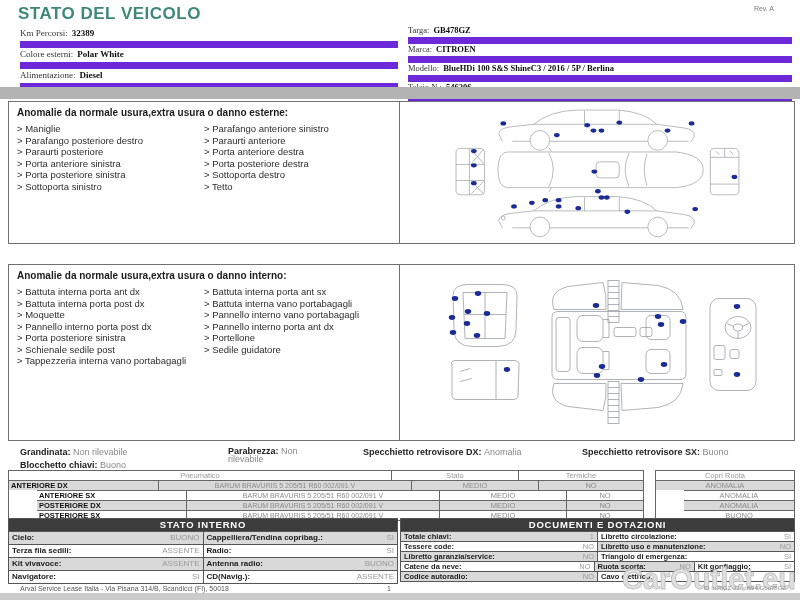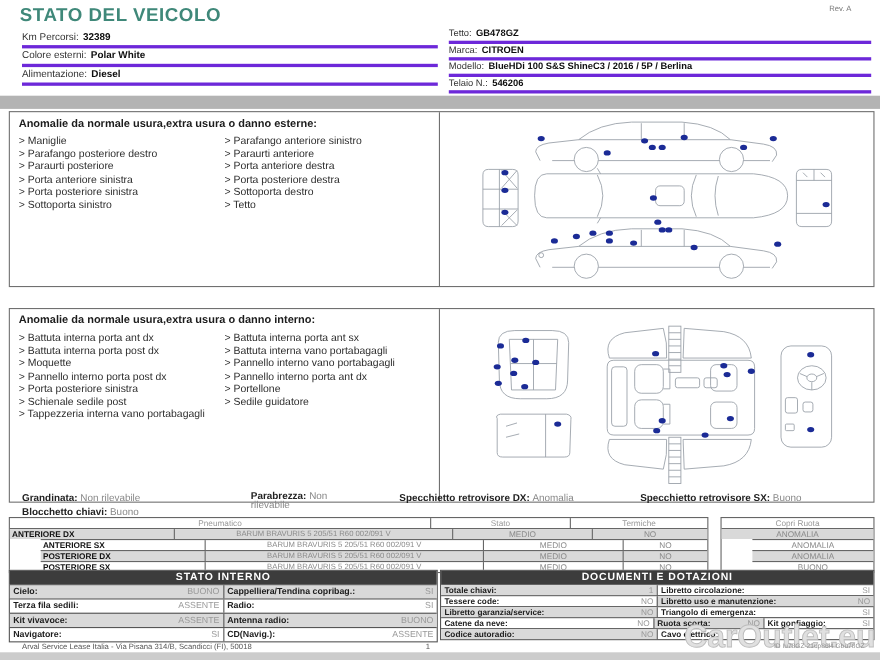--- a/index.html
+++ b/index.html
@@ -4,31 +4,31 @@
 <style>
   html,body{margin:0;padding:0;background:#fff;}
   .page{position:relative;width:800px;height:600px;background:#fff;overflow:hidden;
         font-family:"Liberation Sans",sans-serif;color:#222;}
 
   
   .title{position:absolute;left:18px;top:4px;font-size:17px;font-weight:bold;color:#3F8879;letter-spacing:.5px;}
   .rev{position:absolute;right:26px;top:5px;font-size:7px;color:#777;}
   .hdr-left{position:absolute;left:20px;top:27px;width:378px;}
   .hdr-right{position:absolute;left:408px;top:25px;width:384px;}
-  .hdr-row{display:flex;border-bottom:3px solid #6d28d9;font-size:9px;height:14px;line-height:13px;}
+  .hdr-row{display:flex;border-bottom:7px solid #6d28d9;font-size:9px;height:14px;line-height:13px;font-family:Liberation Serif, serif;}
   .hdr-right .hdr-row{height:12px;line-height:11px;font-size:8.5px;}
   .hlabel{color:#333;white-space:nowrap;}
   .hvalue{font-weight:bold;color:#0e0e0e;margin-left:4px;white-space:nowrap;}
 
   .sep-bar{position:absolute;left:0;top:87px;width:800px;height:12px;background:#b3b3b3;}
 
   
   .section{position:absolute;left:8px;width:787px;border:1px solid #707070;box-sizing:border-box;display:flex;background:#fff;}
-  #sec-ext{top:101px;height:160px;}
-  #sec-int{top:280px;height:177px;}
+  #sec-ext{top:101px;height:143px;}
+  #sec-int{top:264px;height:177px;}
   .sec-left{width:391px;border-right:1px solid #707070;box-sizing:border-box;padding:5px 8px;}
   .sec-right{flex:1;position:relative;}
   .sec-right svg{position:absolute;left:0;top:0;width:100%;height:100%;}
   .sec-heading{font-size:10px;font-weight:bold;color:#1c1c1c;}
   .sec-cols{display:flex;margin-top:5px;}
   .sec-cols ul{margin:0;padding:0;width:50%;}
   .sec-cols li{list-style:none;font-size:9.5px;line-height:11.5px;color:#2d2d2d;}
   .sec-cols li::before{content:"> ";}
 
   
@@ -104,21 +104,21 @@
         <span class="hlabel">Colore esterni:</span>
         <span class="hvalue">Polar White</span>
       </div>
       <div class="hdr-row">
         <span class="hlabel">Alimentazione:</span>
         <span class="hvalue">Diesel</span>
       </div>
     </div>
   <div class="hdr-right" id="hdr-right">
       <div class="hdr-row">
-        <span class="hlabel">Tetto:</span>
+        <span class="hlabel">Targa:</span>
         <span class="hvalue">GB478GZ</span>
       </div>
       <div class="hdr-row">
         <span class="hlabel">Marca:</span>
         <span class="hvalue">CITROEN</span>
       </div>
       <div class="hdr-row">
         <span class="hlabel">Modello:</span>
         <span class="hvalue">BlueHDi 100 S&amp;S ShineC3 / 2016 / 5P / Berlina</span>
       </div>

